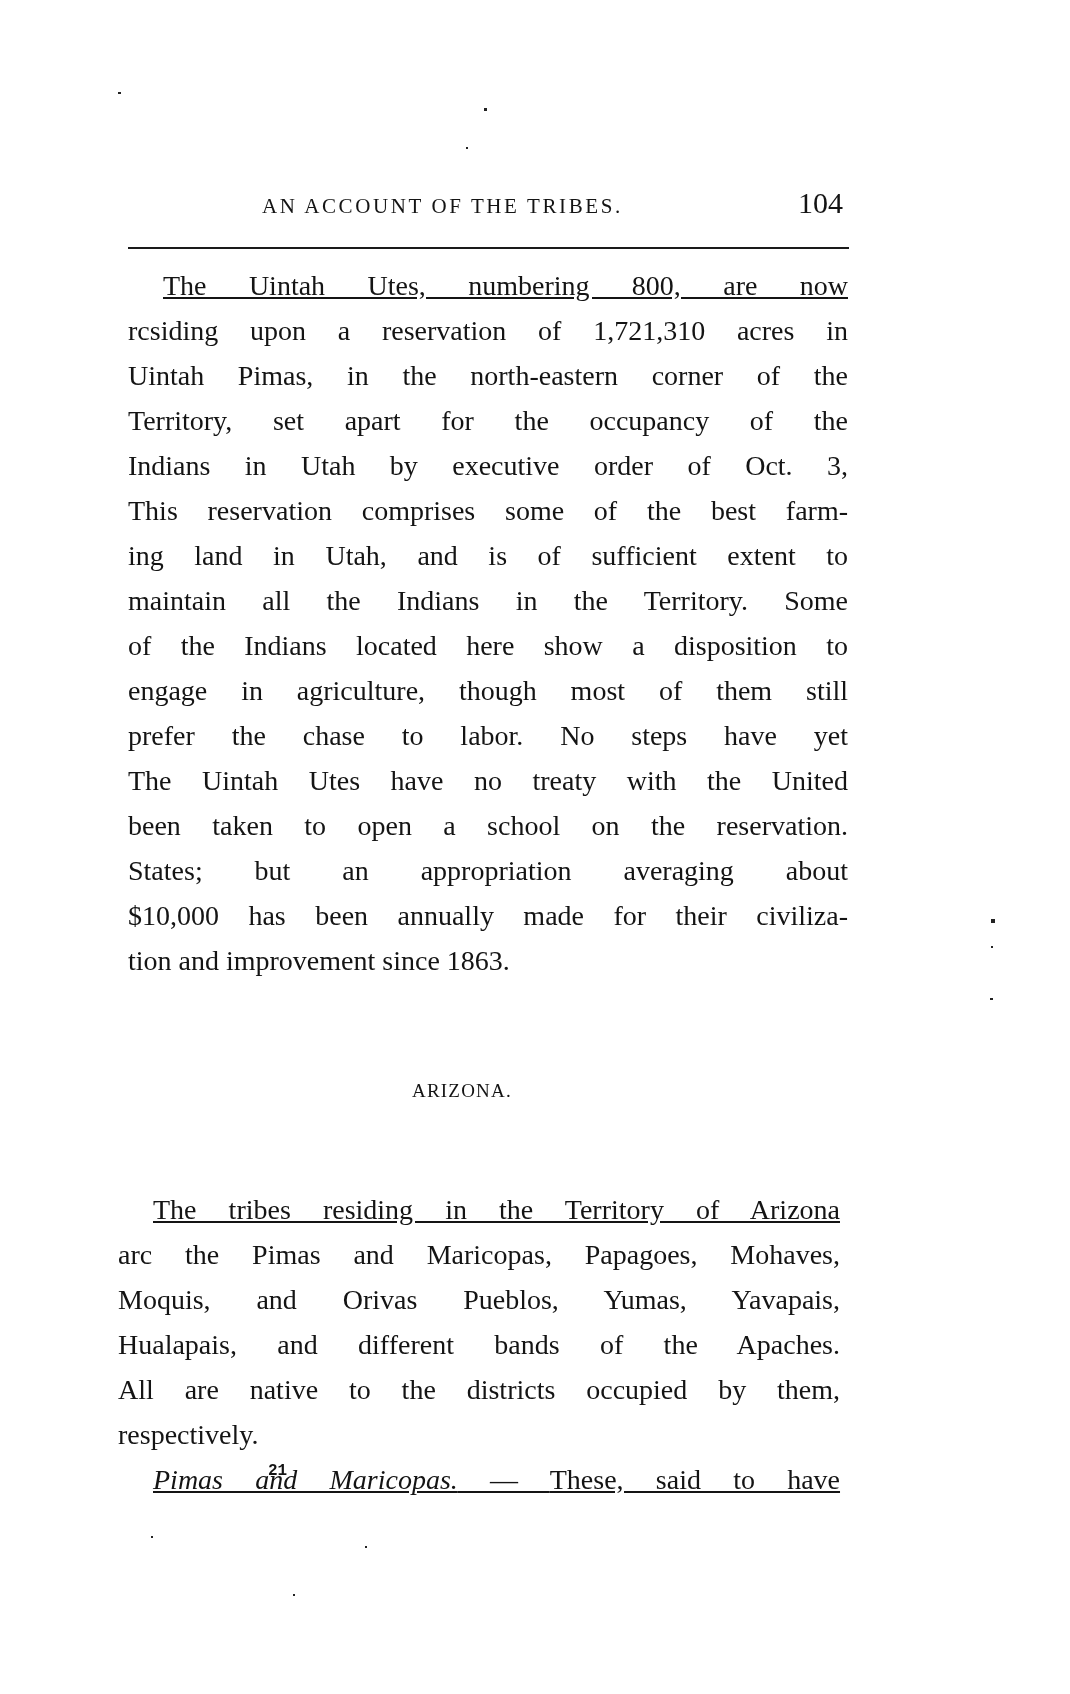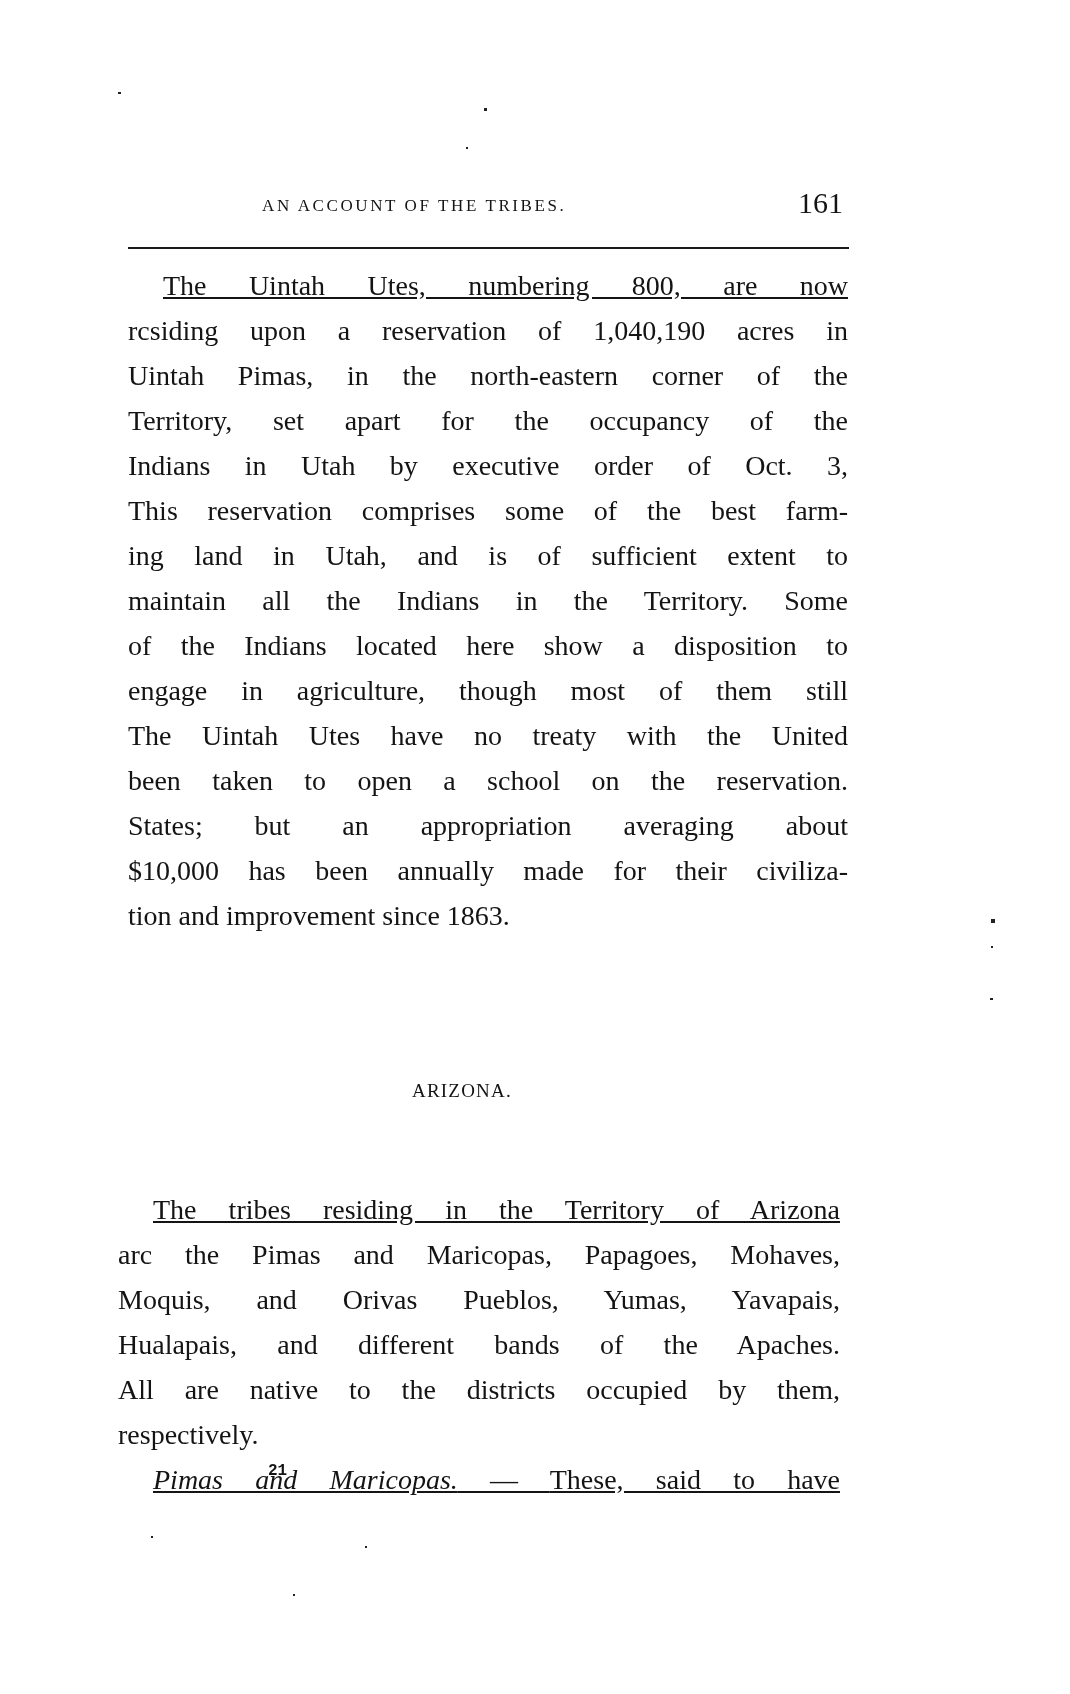--- a/index.html
+++ b/index.html
@@ -18,21 +18,21 @@
     .page {
       position: absolute;
       left: 0; top: 0;
       width: 1070px; height: 1694px;
     }
     .running-head {
       position: absolute;
       left: 262px;
       top: 193px;
       width: 444px;
-      font-size: 17px;
+      font-size: 21px;
       letter-spacing: 2.6px;
       line-height: 26px;
       white-space: nowrap;
     }
     .folio {
       position: absolute;
       left: 798px;
       top: 186px;
       font-size: 30px;
       line-height: 34px;
@@ -98,34 +98,35 @@
       position: absolute;
       background: #222;
     }
   </style>
 </head>
 <body>
 
 <div class="page">
 
   <div class="running-head">AN ACCOUNT OF THE TRIBES.</div>
-  <div class="folio">161</div>
+  <div class="folio">104</div>
   <div class="head-rule"></div>
 
   <div class="para p1">
     <span class="ln indent">The Uintah Utes, numbering 800, are now</span>
-    <span class="ln">rcsiding upon a reservation of 1,040,190 acres in</span>
+    <span class="ln">rcsiding upon a reservation of 1,721,310 acres in</span>
     <span class="ln">Uintah Pimas, in the north-eastern corner of the</span>
     <span class="ln">Territory, set apart for the occupancy of the</span>
     <span class="ln">Indians in Utah by executive order of Oct. 3,</span>
     <span class="ln">This reservation comprises some of the best farm-</span>
     <span class="ln">ing land in Utah, and is of sufficient extent to</span>
     <span class="ln">maintain all the Indians in the Territory. Some</span>
     <span class="ln">of the Indians located here show a disposition to</span>
     <span class="ln">engage in agriculture, though most of them still</span>
+    <span class="ln">prefer the chase to labor. No steps have yet</span>
     <span class="ln">The Uintah Utes have no treaty with the United</span>
     <span class="ln">been taken to open a school on the reservation.</span>
     <span class="ln">States; but an appropriation averaging about</span>
     <span class="ln">$10,000 has been annually made for their civiliza-</span>
     <span class="ln last">tion and improvement since 1863.</span>
   </div>
 
   <div class="section-head">ARIZONA.</div>
 
   <div class="para p2">

